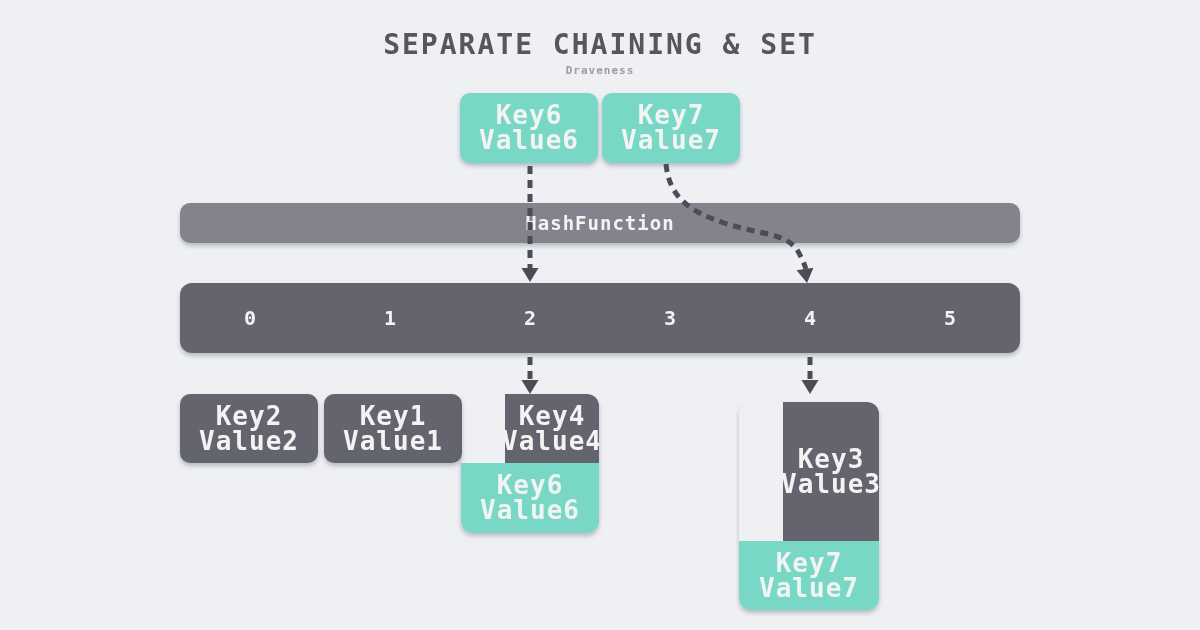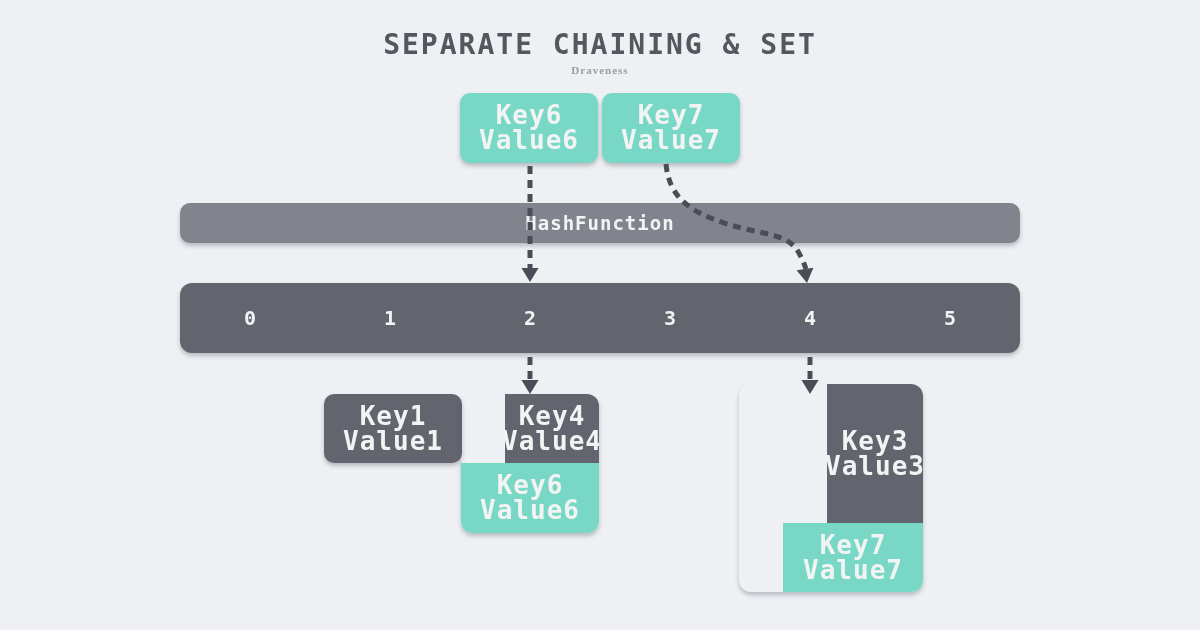--- a/index.html
+++ b/index.html
@@ -25,21 +25,20 @@
     color: #56565f;
   }
   .subtitle {
     position: absolute;
     left: 0; top: 64px; width: 1200px;
     text-align: center;
     font-size: 11px;
     font-weight: bold;
     letter-spacing: 1px;
     color: #9b9ba5;
-    font-family: Liberation Serif, serif;
   }
   .box {
     position: absolute;
     border-radius: 10px;
     box-shadow: 0 3px 4px rgba(85, 90, 105, 0.35);
     display: flex;
     flex-direction: column;
     align-items: center;
     justify-content: center;
   }
@@ -86,21 +85,21 @@
 
   .chain-col {
     position: absolute;
     border-radius: 12px;
     overflow: hidden;
     box-shadow: 0 3px 4px rgba(85, 90, 105, 0.35);
     display: flex;
     flex-direction: column;
   }
   .chain-c2 { left: 461px; top: 394px; width: 138px; height: 139px; }
-  .chain-c4 { left: 739px; top: 384px; width: 140px; height: 208px; padding-left: 44px; }
+  .chain-c4 { left: 739px; top: 402px; width: 140px; height: 208px; }
   .sec {
     display: flex; flex-direction: column;
     align-items: center; justify-content: space-evenly;
   }
   .sec-gray { background: #64646f; margin-left: 44px; }
   .sec-teal { background: #79d8c5; }
   .chain-c2 .sec-gray { height: 69px; }
   .chain-c2 .sec-teal { height: 70px; }
   .chain-c4 .sec-gray { height: 139px; }
   .chain-c4 .sec-teal { height: 69px; }
@@ -139,20 +138,26 @@
 
   <div class="bucket-bar">
     <div class="bucket">0</div>
     <div class="bucket">1</div>
     <div class="bucket">2</div>
     <div class="bucket">3</div>
     <div class="bucket">4</div>
     <div class="bucket">5</div>
   </div>
 
+  <div class="box gray chain-single chain-c0">
+    <div class="entry">
+      <div>Key2</div>
+      <div>Value2</div>
+    </div>
+  </div>
 
   <div class="box gray chain-single chain-c1">
     <div class="entry">
       <div>Key1</div>
       <div>Value1</div>
     </div>
   </div>
 
   <div class="chain-col chain-c2">
     <div class="sec sec-gray">

